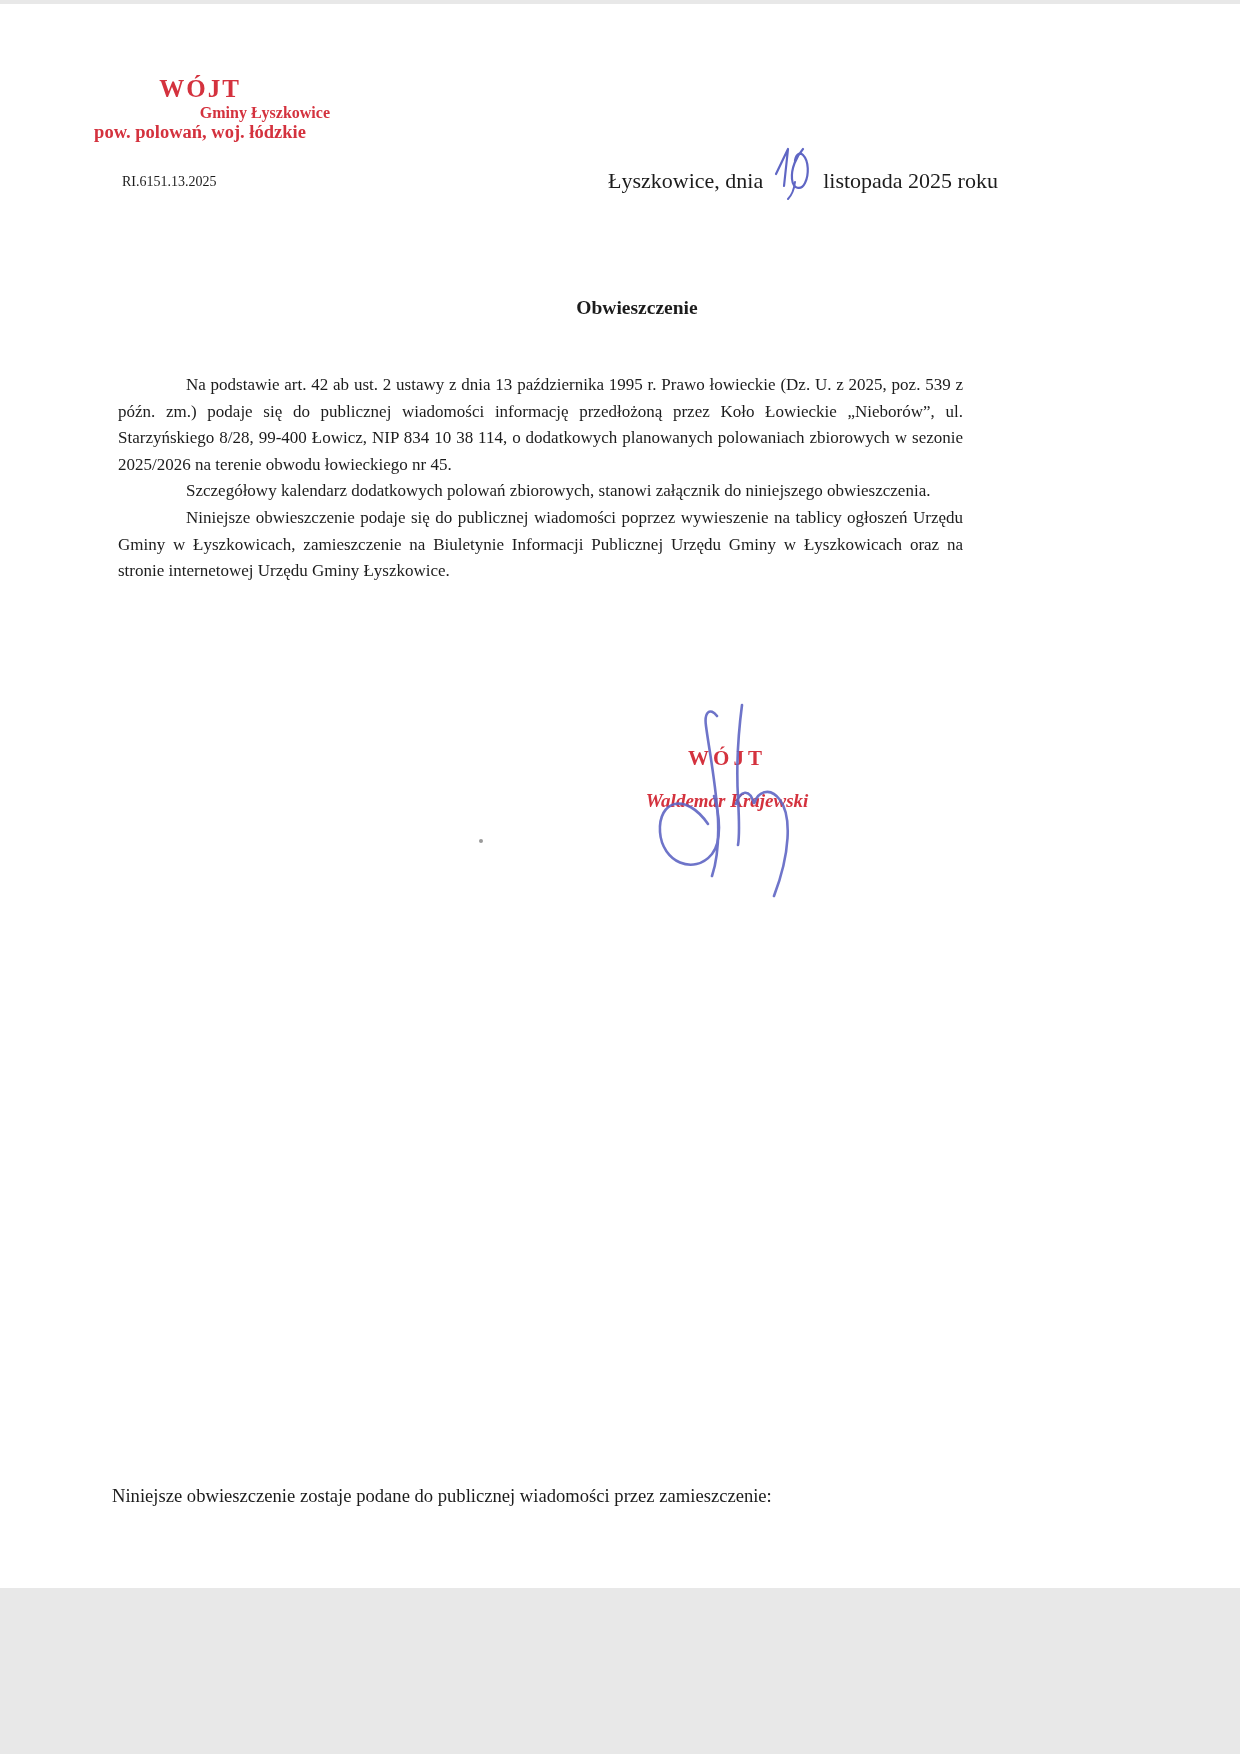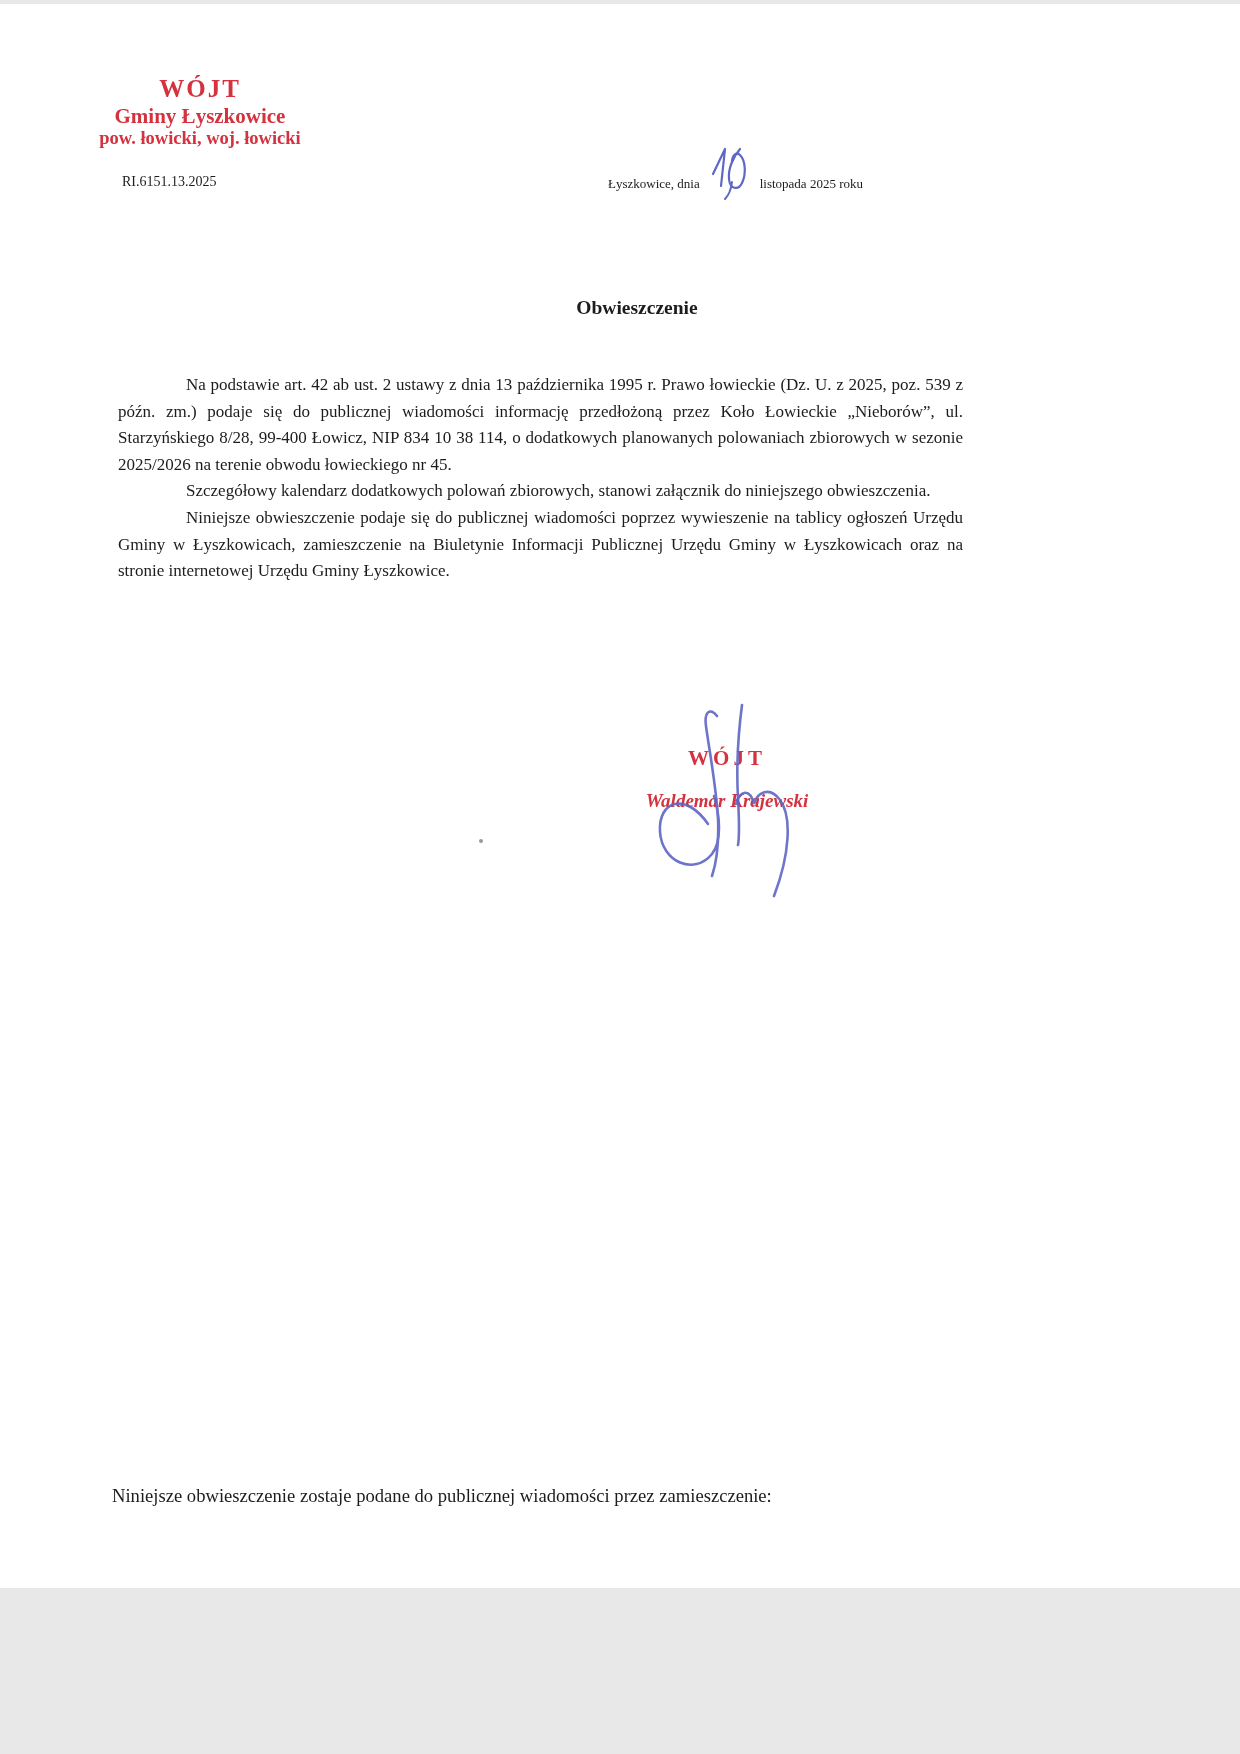--- a/index.html
+++ b/index.html
@@ -11,26 +11,26 @@
     font-family:"Liberation Serif","DejaVu Serif",serif;
     color:#1c1c1c;
     overflow:hidden;
   }
   
   .stamp-header{
     position:absolute;left:70px;top:70px;width:260px;
     text-align:center;color:#d4323e;font-weight:bold;line-height:1.18;
   }
   .stamp-header .l1{font-size:25px;letter-spacing:2px;}
-  .stamp-header .l2{font-size:21px;}
+  .stamp-header .l2{font-size:16px;text-align:right;}
   .stamp-header .l3{font-size:18.5px;}
   
   .date-line{
     position:absolute;left:608px;top:126px;width:560px;
-    font-size:13px;display:flex;align-items:baseline;white-space:nowrap;
+    font-size:22px;display:flex;align-items:baseline;white-space:nowrap;
   }
   .hand-day{display:inline-block;margin:0 8px;vertical-align:-16px;position:relative;top:12px;}
   
   .ref-number{position:absolute;left:122px;top:170px;font-size:14px;}
   
   .doc-title{position:absolute;left:0;top:290px;width:1240px;text-align:center;font-weight:bold;font-size:19.5px;line-height:27px;padding-left:17px;}
   
   .body-text{position:absolute;left:118px;top:368px;width:845px;font-size:17px;line-height:26.6px;text-align:justify;}
   .body-text p{margin:0;text-indent:68px;}
   
@@ -48,21 +48,21 @@
   .distribution li{padding-left:12px;line-height:32.5px;}
 </style>
 </head>
 <body>
 
 <div class="page">
 
   <div class="stamp-header">
     <div class="l1">WÓJT</div>
     <div class="l2">Gminy Łyszkowice</div>
-    <div class="l3">pow. łowicki, woj. łowicki</div>
+    <div class="l3">pow. polowań, woj. łódzkie</div>
   </div>
 
   <div class="date-line">
     <span>Łyszkowice, dnia</span>
     <svg class="hand-day" width="44" height="58" viewBox="0 0 44 58" aria-label="10">
       <path d="M5,32 L17,7 L13,44" fill="none" stroke="#5f66c4" stroke-width="2.2" stroke-linecap="round" stroke-linejoin="round"></path>
       <path d="M32,7 C25,15 20,27 21,37 C22,47 30,49 34,41 C38,33 38,19 32,13 C28,9 24,14 24,20" fill="none" stroke="#5f66c4" stroke-width="2.2" stroke-linecap="round"></path>
       <path d="M24,40 C23,48 21,53 17,57" fill="none" stroke="#5f66c4" stroke-width="2" stroke-linecap="round"></path>
     </svg>
     <span>listopada 2025 roku</span>

